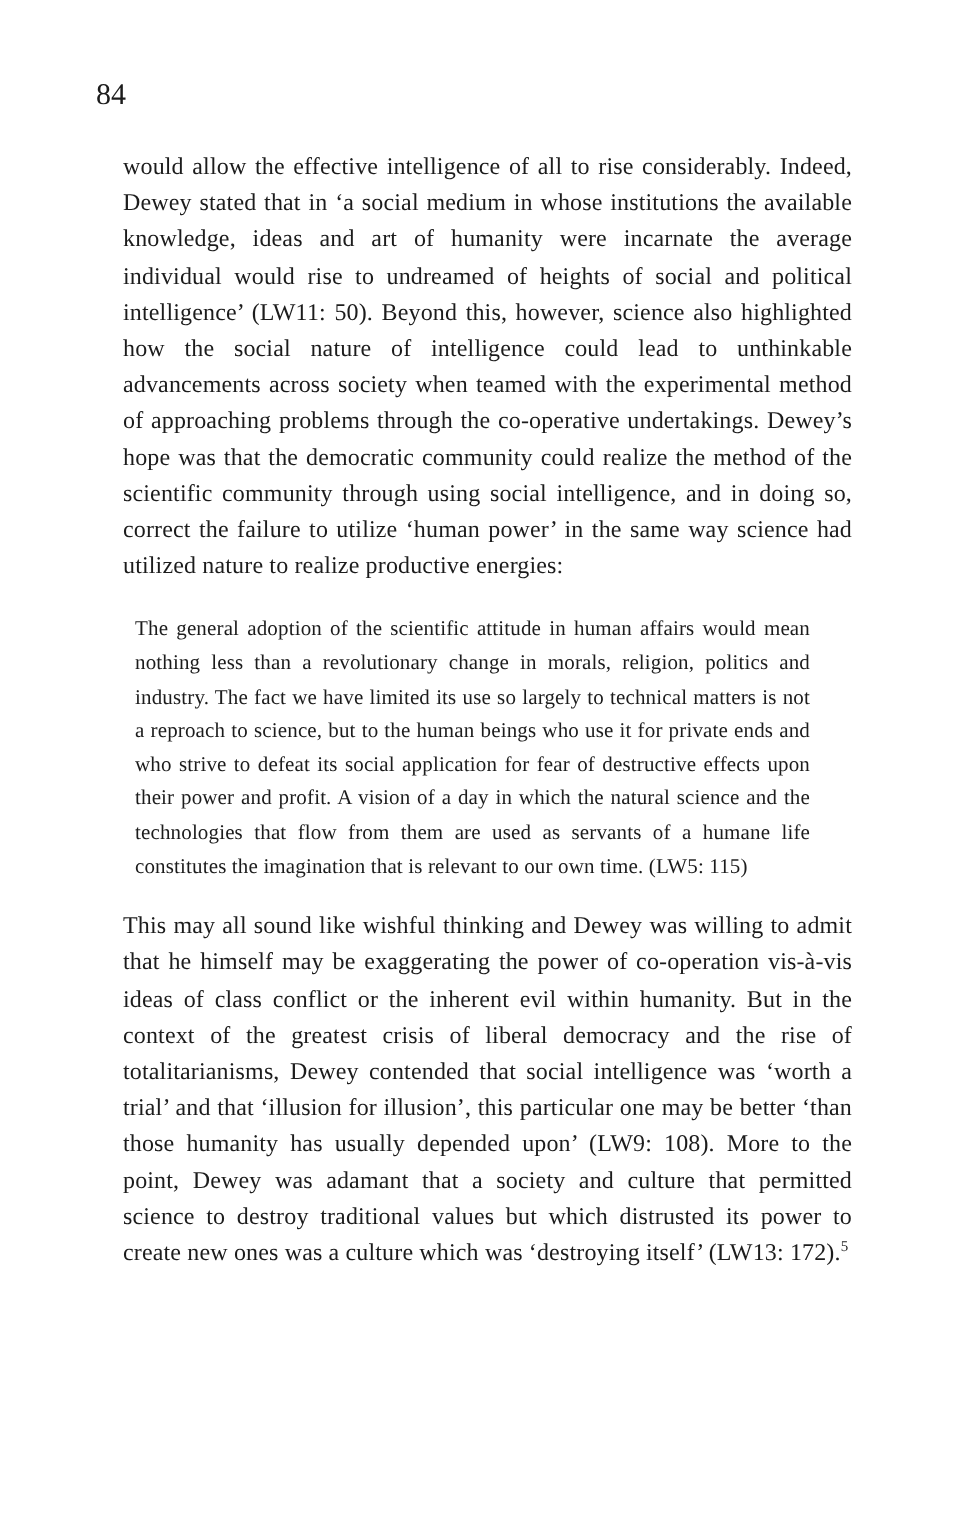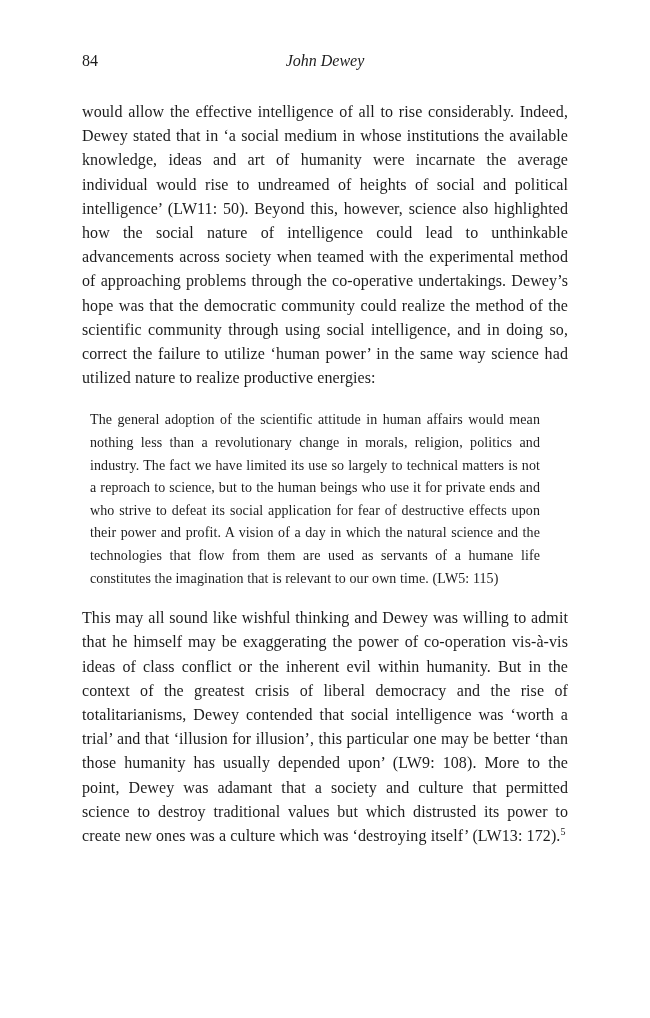--- a/index.html
+++ b/index.html
@@ -13,24 +13,24 @@
     height: 1018px;
     background: #ffffff;
     color: #1c1c1c;
     font-family: "Liberation Serif", serif;
     box-sizing: border-box;
     overflow: hidden;
   }
   .running-head {
     position: absolute;
     top: 52px;
-    left: 82px;
+    left: 64px;
     right: 82px;
     height: 22px;
-    font-size: 16px;
+    font-size: 20px;
   }
   .page-num {
     position: absolute;
     left: 0;
     top: 0;
   }
   .running-title {
     position: absolute;
     left: 0;
     right: 0;
@@ -64,21 +64,20 @@
     vertical-align: super;
   }
 </style>
 </head>
 <body>
 
 <div class="page">
 
   <header class="running-head">
     <span class="page-num">84</span>
-    <span class="running-title">John Dewey</span>
   </header>
 
   <main class="text-block">
 
     <p class="body-para">would allow the effective intelligence of all to rise considerably. Indeed, Dewey stated that in ‘a social medium in whose institutions the available knowledge, ideas and art of humanity were incarnate the average individual would rise to undreamed of heights of social and political intelligence’ (LW11: 50). Beyond this, however, science also highlighted how the social nature of intelligence could lead to unthinkable advancements across society when teamed with the experimental method of approaching problems through the co-operative undertakings. Dewey’s hope was that the democratic community could realize the method of the scientific community through using social intelligence, and in doing so, correct the failure to utilize ‘human power’ in the same way science had utilized nature to realize productive energies:</p>
 
     <blockquote class="quote">The general adoption of the scientific attitude in human affairs would mean nothing less than a revolutionary change in morals, religion, politics and industry. The fact we have limited its use so largely to technical matters is not a reproach to science, but to the human beings who use it for private ends and who strive to defeat its social application for fear of destructive effects upon their power and profit. A vision of a day in which the natural science and the technologies that flow from them are used as servants of a humane life constitutes the imagination that is relevant to our own time. (LW5: 115)</blockquote>
 
     <p class="body-para"><span>This may all sound like wishful thinking and Dewey was willing to admit that he himself may be exaggerating the power of co-operation vis-à-vis ideas of class conflict or the inherent evil within humanity. But in the context of the greatest crisis of liberal democracy and the rise of totalitarianisms, Dewey contended that social intelligence was ‘worth a trial’ and that ‘illusion for illusion’, this particular one may be better ‘than those humanity has usually depended upon’ (LW9: 108). More to the point, Dewey was adamant that a society and culture that permitted science to destroy traditional values but which distrusted its power to create new ones was a culture which was ‘destroying itself’ (LW13: 172).</span><sup class="footnote">5</sup></p>
 

